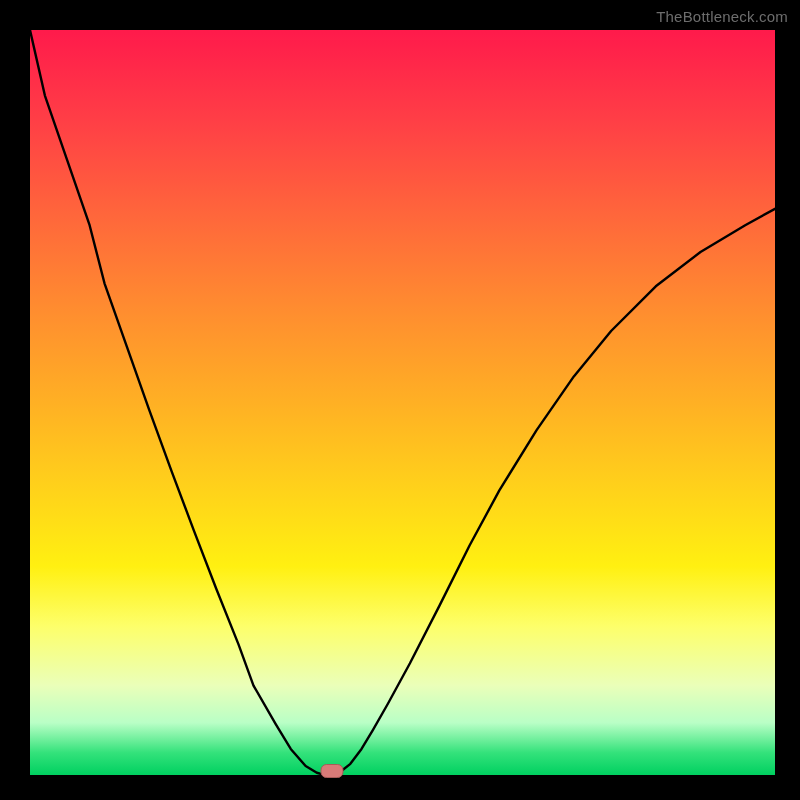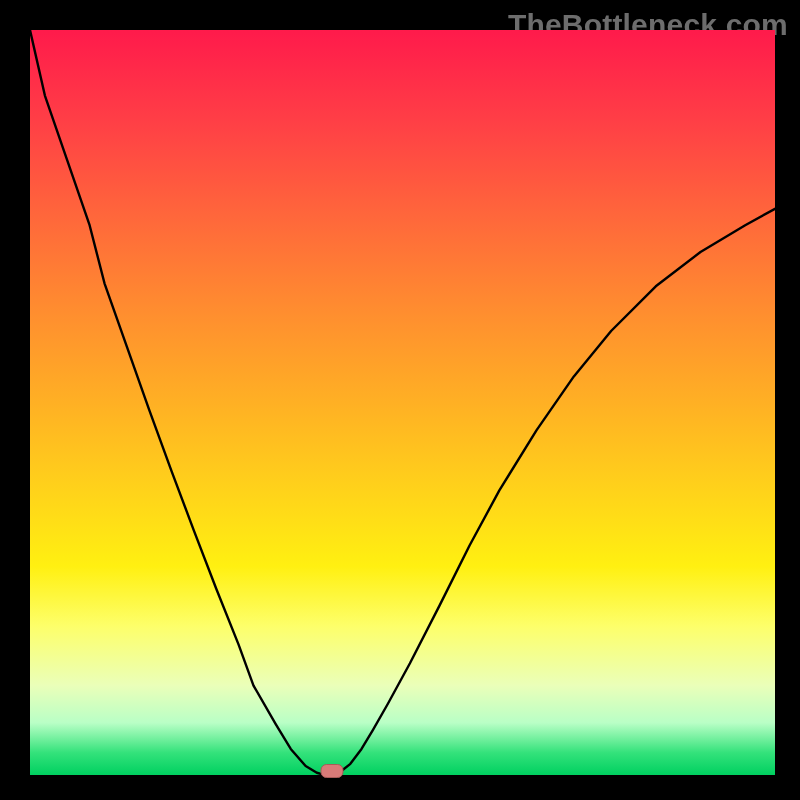--- a/index.html
+++ b/index.html
@@ -37,22 +37,22 @@
       #b9ffc6 93%,
       #34e27b 97%,
       #00d060 100%
     );
   }
   .watermark {
     position: absolute;
     top: 8px;
     right: 12px;
     color: #6d6d6d;
-    font-size: 30px;
-    font-weight: 700;
+    font-size: 15px;
+    font-weight: 400;
     letter-spacing: 0.2px;
     user-select: none;
   }
   svg.curve {
     position: absolute;
     left: 0;
     top: 0;
     width: 745px;
     height: 745px;
   }

